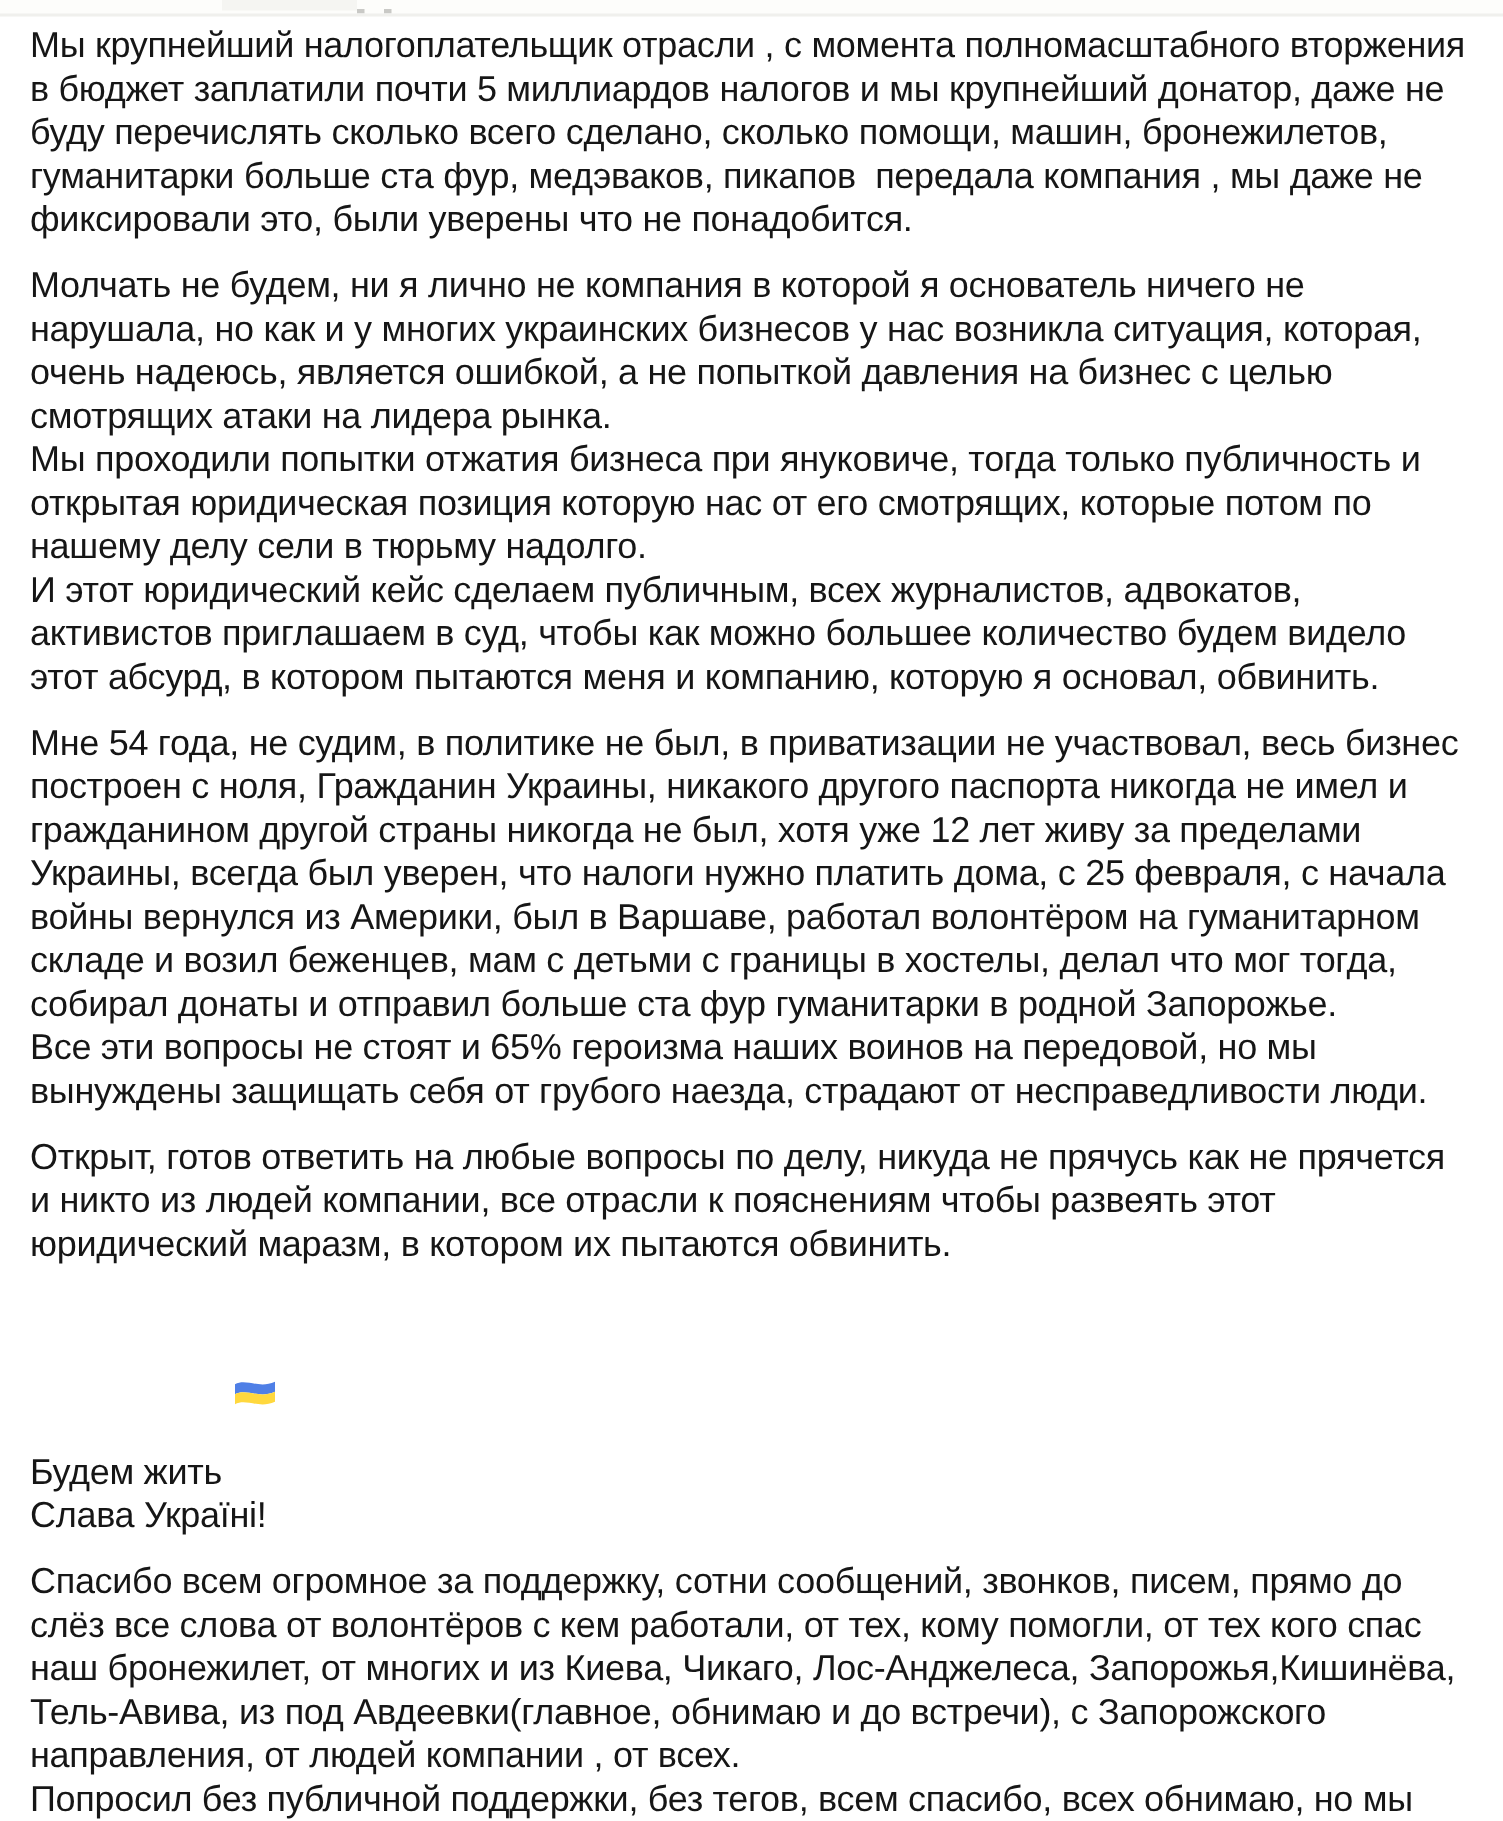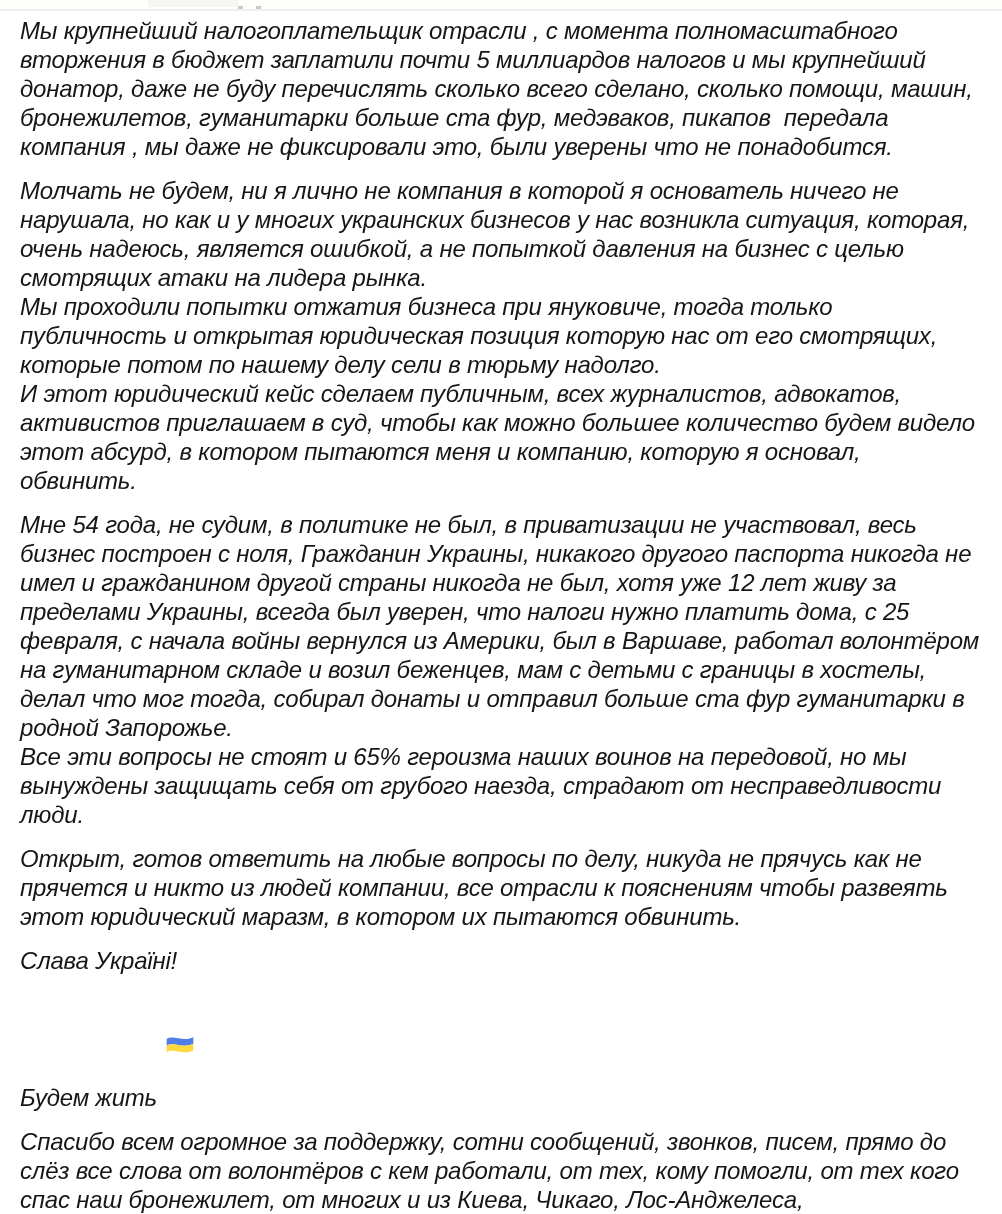--- a/index.html
+++ b/index.html
@@ -45,21 +45,20 @@
     letter-spacing: -0.2px;
   }
   .paragraph {
     margin: 0 0 15px 0;
   }
   .paragraph:last-child {
     margin-bottom: 0;
   }
   .line {
     display: block;
-    font-style: italic;
   }
   .line > span {
     white-space: pre-wrap;
   }
   .flag-icon {
     display: inline-block;
     width: 30px;
     height: 25px;
     vertical-align: -4px;
     margin-left: 1px;
@@ -85,27 +84,27 @@
       <div class="line"><span>И этот юридический кейс сделаем публичным, всех журналистов, адвокатов, активистов приглашаем в суд, чтобы как можно большее количество будем видело этот абсурд, в котором пытаются меня и компанию, которую я основал, обвинить.</span></div>
     </div>
     <div class="paragraph">
       <div class="line"><span>Мне 54 года, не судим, в политике не был, в приватизации не участвовал, весь бизнес построен с ноля, Гражданин Украины, никакого другого паспорта никогда не имел и гражданином другой страны никогда не был, хотя уже 12 лет живу за пределами Украины, всегда был уверен, что налоги нужно платить дома, с 25 февраля, с начала войны вернулся из Америки, был в Варшаве, работал волонтёром на гуманитарном складе и возил беженцев, мам с детьми с границы в хостелы, делал что мог тогда, собирал донаты и отправил больше ста фур гуманитарки в родной Запорожье.</span></div>
       <div class="line"><span>Все эти вопросы не стоят и 65% героизма наших воинов на передовой, но мы вынуждены защищать себя от грубого наезда, страдают от несправедливости люди.</span></div>
     </div>
     <div class="paragraph">
       <div class="line"><span>Открыт, готов ответить на любые вопросы по делу, никуда не прячусь как не прячется и никто из людей компании, все отрасли к пояснениям чтобы развеять этот юридический маразм, в котором их пытаются обвинить.</span></div>
     </div>
     <div class="paragraph">
-      <div class="line"><span>Слава Україні!</span></div>
       <div class="line"><span>Будем жить</span>
   <span class="flag-icon" role="img" aria-label="Ukraine flag">
     <svg viewBox="0 0 36 28" xmlns="http://www.w3.org/2000/svg">
       <path d="M2,6 C11,1 21,10 34,4 L34,12 C21,18 11,9 2,14 Z" fill="#4f7fe6"></path>
       <path d="M2,14 C11,9 21,18 34,12 L34,20 C21,26 11,17 2,22 Z" fill="#ffd83e"></path>
     </svg>
   </span>
 </div>
+      <div class="line"><span>Слава Україні!</span></div>
     </div>
     <div class="paragraph">
       <div class="line"><span>Спасибо всем огромное за поддержку, сотни сообщений, звонков, писем, прямо до слёз все слова от волонтёров с кем работали, от тех, кому помогли, от тех кого спас наш бронежилет, от многих и из Киева, Чикаго, Лос-Анджелеса, Запорожья,Кишинёва, Тель-Авива, из под Авдеевки(главное, обнимаю и до встречи), с Запорожского направления, от людей компании , от всех.</span></div>
       <div class="line"><span>Попросил без публичной поддержки, без тегов, всем спасибо, всех обнимаю, но мы сами всё и всем докажем в рамках закона, не хотим врагов радовать внутренними публичными разборками.</span></div>
     </div>
   </div>
 
 </body></html>

